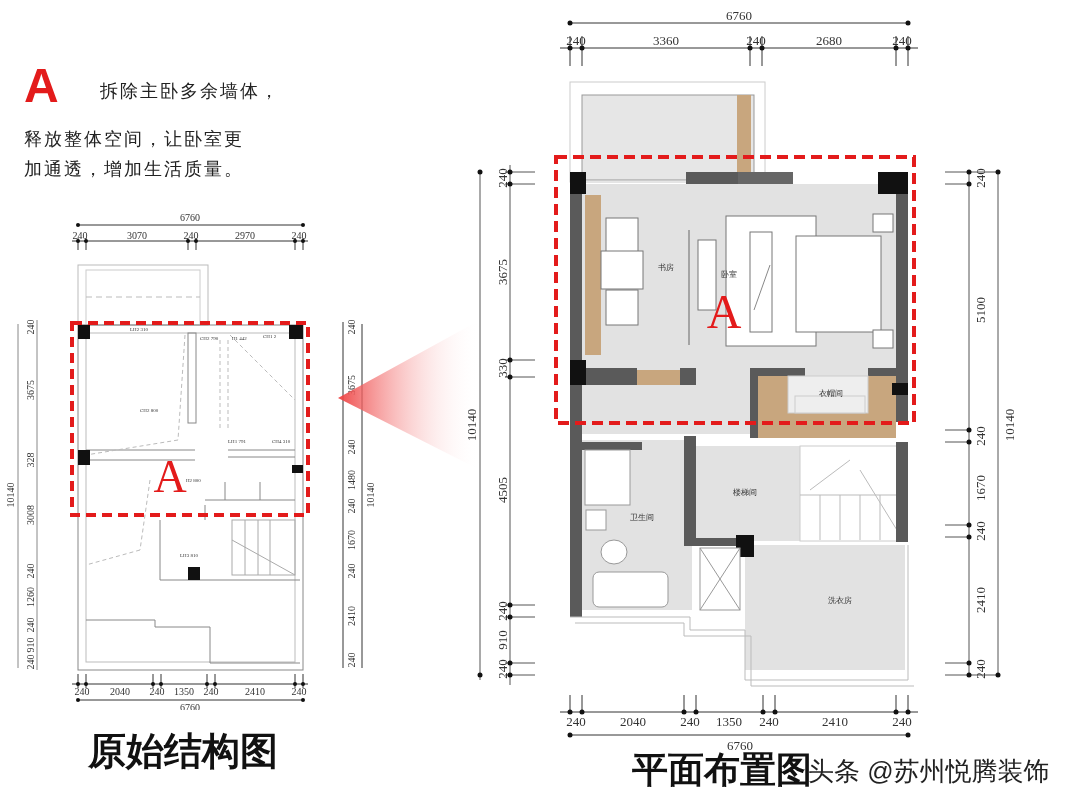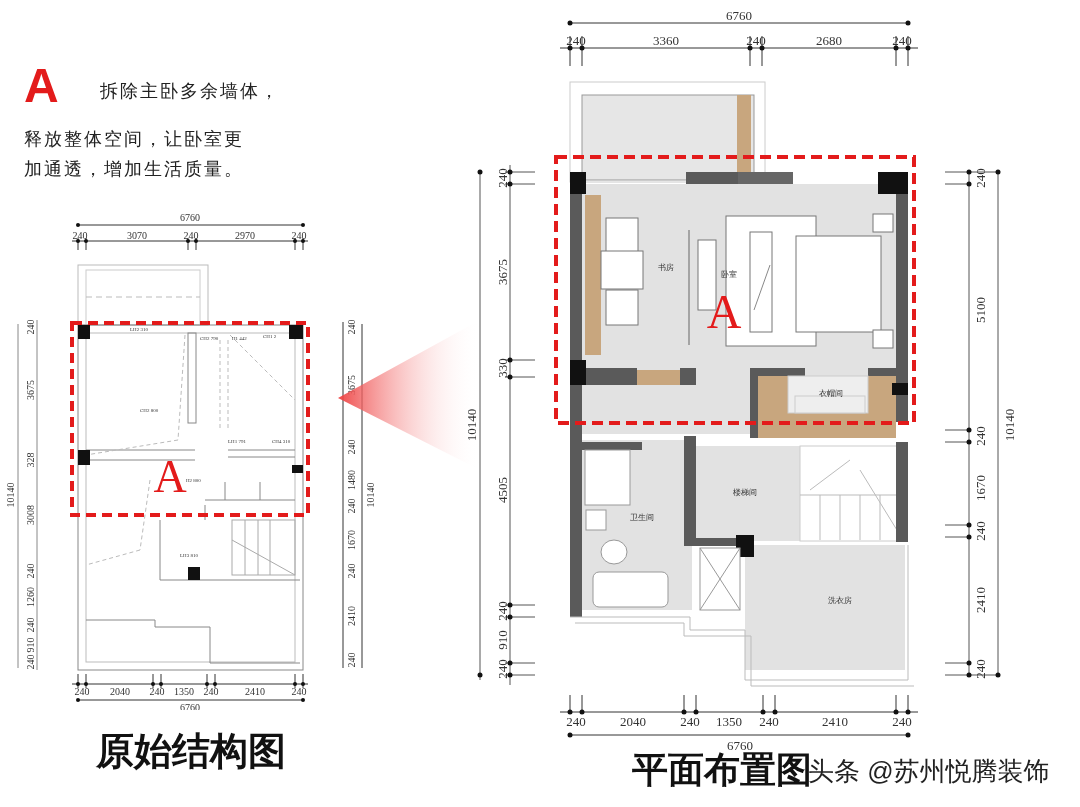--- a/index.html
+++ b/index.html
@@ -175,21 +175,21 @@
 <svg class="abs" style="left:330px;top:320px;" width="160" height="160">
   <defs>
     <linearGradient id="wg" x1="0" y1="0" x2="1" y2="0">
       <stop offset="0" stop-color="#ee4040" stop-opacity="0.95"></stop>
       <stop offset="1" stop-color="#ffffff" stop-opacity="0"></stop>
     </linearGradient>
   </defs>
   <polygon points="8,78 150,0 150,150" fill="url(#wg)"></polygon>
 </svg>
 
-<div class="title" style="left:88px;top:732px;font-size:38px;margin-left:8px;">原始结构图</div>
+<div class="title" style="left:88px;top:732px;font-size:38px;">原始结构图</div>
 
 <svg class="abs" style="left:460px;top:0;" width="560" height="760" viewBox="460 0 560 760">
 
   <g stroke="#333" fill="none">
     <line x1="570" y1="23" x2="908" y2="23"></line>
     <line x1="560" y1="48" x2="918" y2="48"></line>
     <line x1="570" y1="36" x2="570" y2="66"></line>
       <line x1="582" y1="36" x2="582" y2="66"></line>
     <line x1="750" y1="36" x2="750" y2="66"></line>
       <line x1="762" y1="36" x2="762" y2="66"></line>

